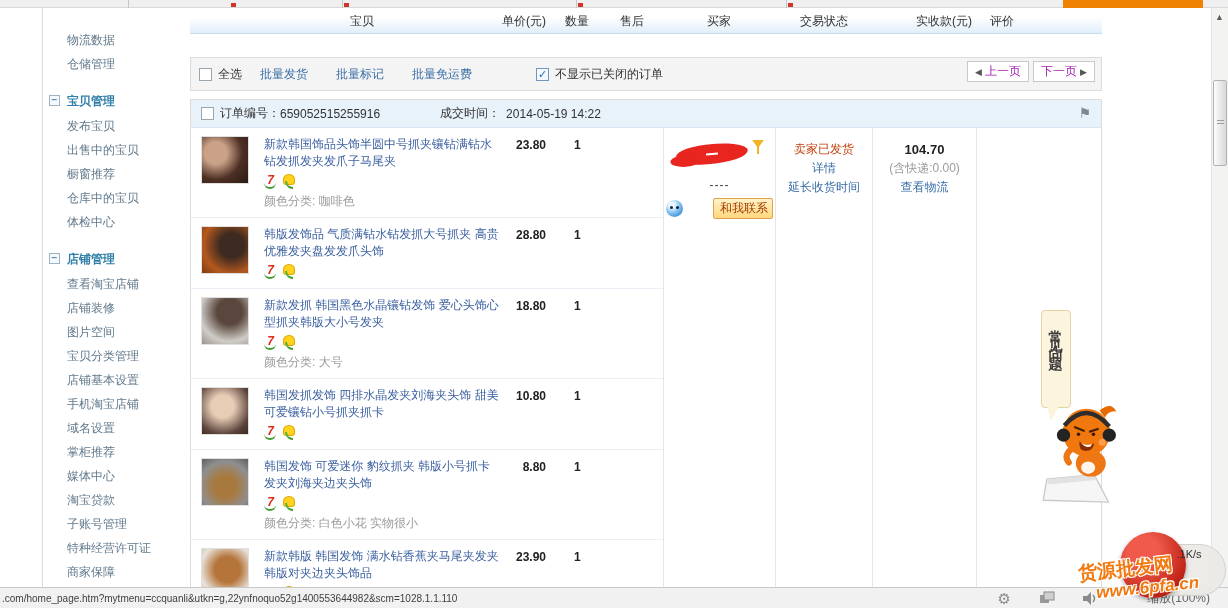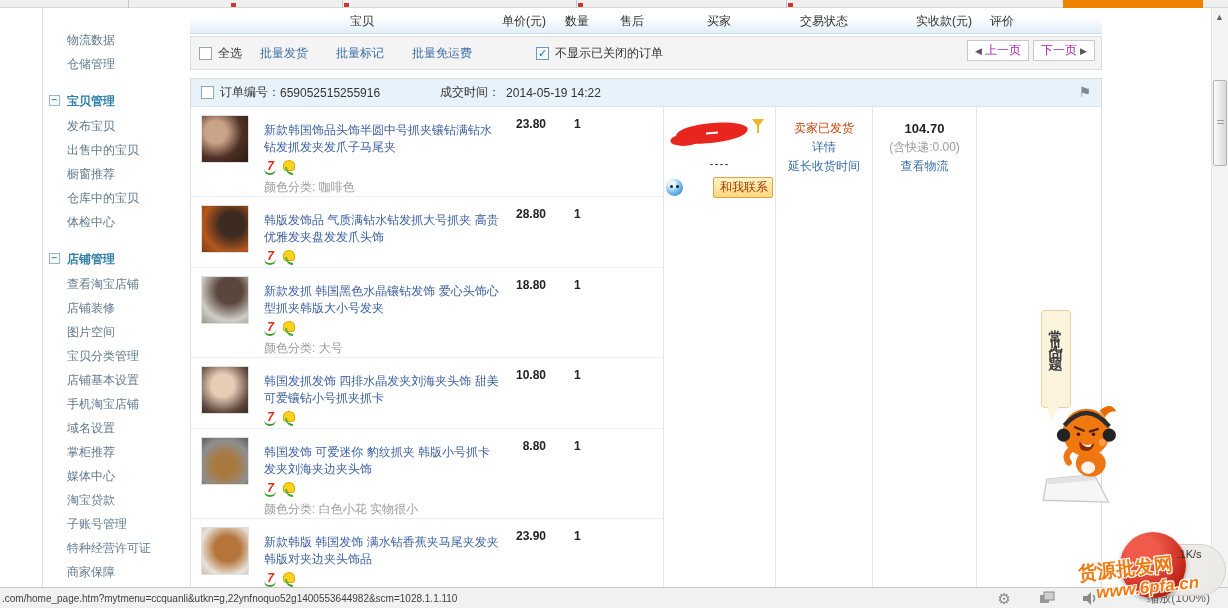--- a/index.html
+++ b/index.html
@@ -33,21 +33,21 @@
   .col-header span { position:absolute; top:5px; color:#333; }
   .ch-item    { left:160px; }
   .ch-price   { left:312px; }
   .ch-qty     { left:375px; }
   .ch-after   { left:430px; }
   .ch-buyer   { left:517px; }
   .ch-status  { left:610px;font-family:Liberation Mono, monospace; }
   .ch-amount  { left:695px;margin-left:31px; }
   .ch-rate    { left:800px; }
 
-  .toolbar { margin-top:2px; height:28px; border:1px solid #dcdcdc; background:#f4f4f4;
+  .toolbar { margin-top:23px; height:28px; border:1px solid #dcdcdc; background:#f4f4f4;
     display:flex; align-items:center; padding:16px 8px; position:relative; }
   .checkbox { width:13px; height:13px; border:1px solid #98a6b2; background:#fff; display:inline-block;
     vertical-align:middle; cursor:pointer; }
   .checkbox.checked { border-color:#6f96bb; background:#f3f8fd; color:#2a6bb5; font-size:11px;
     line-height:11px; text-align:center; }
   .checkbox.checked::before { content:"✓"; font-weight:bold; }
   .toolbar .lbl { margin:0 18px 0 6px; }
   .toolbar a { color:#3a6ea5; text-decoration:none; margin-right:28px; cursor:pointer; }
   .toolbar .hide-closed { margin-left:36px; }
   .pager { position:absolute; right:6px; top:3px; display:flex; gap:4px; }
@@ -65,21 +65,21 @@
   .flag-icon { position:absolute; right:10px; top:5px; color:#7e8890; font-size:14px; cursor:pointer; }
   .flag-icon::before { content:"⚑"; }
 
   .order-body { display:flex; align-items:stretch; height:502px; }
   .col-products { width:472px; }
   .col-buyer  { width:112px; border-left:1px solid #e6e6e6; text-align:center; padding-top:12px; }
   .col-status { width:97px;  border-left:1px solid #e6e6e6; text-align:center; padding-top:12px; line-height:19px; }
   .col-amount { width:104px; border-left:1px solid #e6e6e6; text-align:center; padding-top:12px; line-height:19px; }
   .col-rate   { width:57px;  border-left:1px solid #e6e6e6; }
 
-  .prod-row { position:relative; border-bottom:1px solid #eaeff5; padding:15px 0 0 10px; height:90px; overflow:hidden; }
+  .prod-row { position:relative; border-bottom:1px solid #eaeff5; padding:8px 0 0 10px; height:90px; overflow:hidden; }
   .prod-row:nth-child(2), .prod-row:nth-child(4) { height:71px; }
   .prod-row:last-child { border-bottom:none; }
   .thumb { position:absolute; left:10px; top:8px; width:48px; height:48px; border:1px solid #e0e0e0; cursor:pointer; }
   .prod-row:nth-child(1) .thumb { background:radial-gradient(circle at 30% 35%,#caa287 0 25%,#4d2f24 60%,#2c1a12); }
   .prod-row:nth-child(2) .thumb { background:radial-gradient(circle at 65% 40%,#3d2a20 0 30%,#b4581e 70%,#7e3c12); }
   .prod-row:nth-child(3) .thumb { background:radial-gradient(circle at 60% 30%,#5a463c 0 30%,#cfcdc8 70%,#9a948c); }
   .prod-row:nth-child(4) .thumb { background:radial-gradient(circle at 45% 40%,#e8cdb6 0 30%,#59423a 75%,#3a2a24); }
   .prod-row:nth-child(5) .thumb { background:radial-gradient(circle at 50% 60%,#a8793f 0 30%,#8f8f8f 70%,#5f5f5f); }
   .prod-row:nth-child(6) .thumb { background:radial-gradient(circle at 55% 45%,#b4743a 0 35%,#e8e2da 75%,#c9bfb2); }
   .prod-title { display:block; margin-left:63px; width:238px; color:#3a5fa0; line-height:17px;

